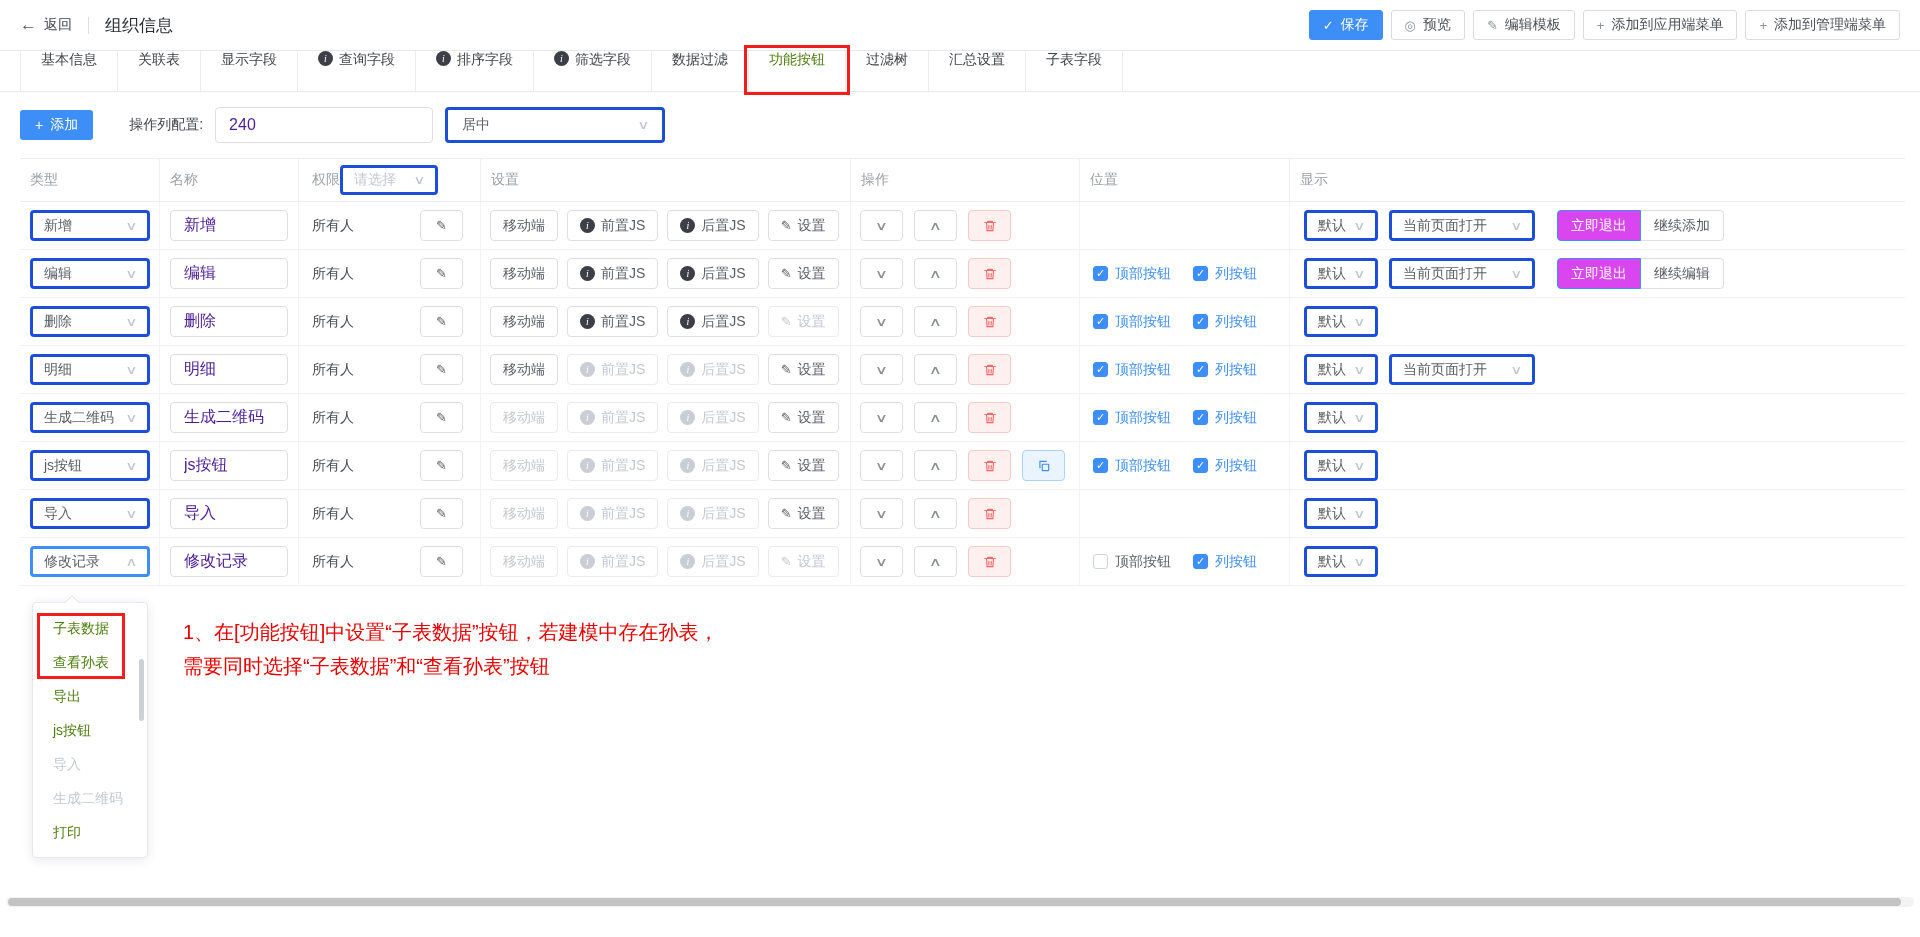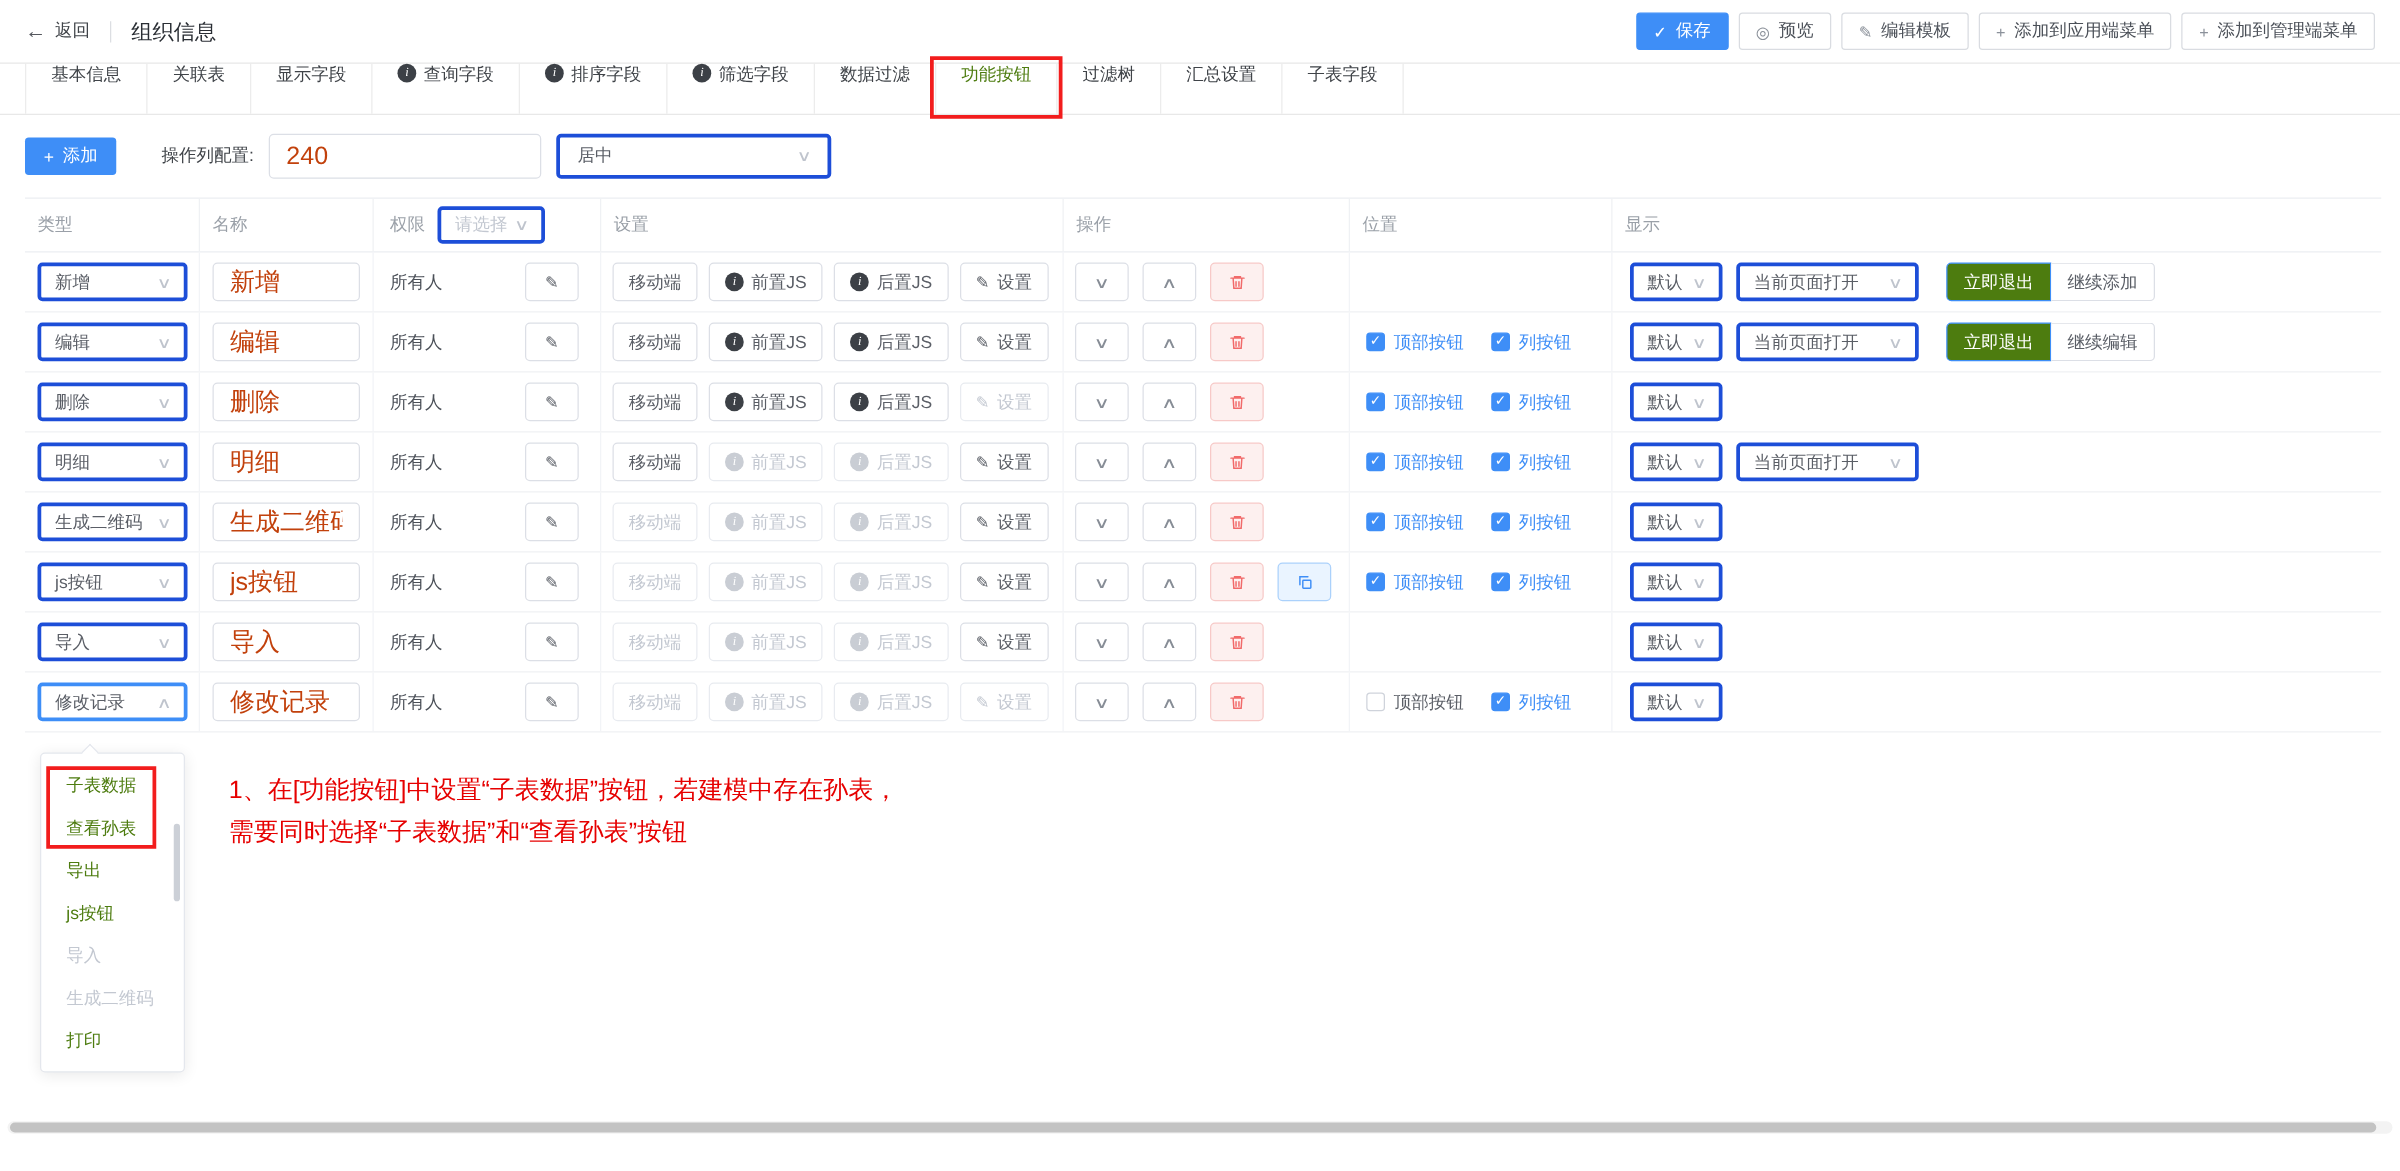--- a/index.html
+++ b/index.html
@@ -31,35 +31,35 @@
             display:inline-flex;align-items:center;justify-content:center;font-style:italic;flex:none;
             font-family:"Liberation Serif",serif}
   .red-box{position:absolute;top:-6px;left:-5px;right:-5px;bottom:-4px;border:3px solid #f21d1d;
            pointer-events:none;z-index:3}
 
   
   .toolbar{display:flex;align-items:center;padding:0 20px;margin-top:15px;height:36px}
   .add-btn{height:30px;padding:0 15px;background:#3e8ef7;color:#fff;border:none;border-radius:3px;
            font-size:14px;display:inline-flex;align-items:center;gap:7px;cursor:pointer}
   .cfg-label{margin-left:36px;margin-right:12px;color:#3f4348}
-  .inp{border:1px solid #dcdfe6;border-radius:4px;color:#c2410c;font-size:20px;padding:0 13px;background:#fff;outline:none}
+  .inp{border:1px solid #dcdfe6;border-radius:4px;color:#4c1d95;font-size:16px;padding:0 13px;background:#fff;outline:none}
   .width-inp{width:218px;height:36px}
   .sel{border:3px solid #1d4ed8;border-radius:4px;background:#fff;display:inline-flex;align-items:center;
        justify-content:space-between;padding:0 11px;color:#5a5e66;cursor:pointer;white-space:nowrap}
   .align-sel{width:220px;height:36px;margin-left:12px;padding:0 14px}
   .chev{color:#bfc4cd;font-size:12px;transform:scaleX(1.4)}
 
   
   .table{margin:15px 15px 0 20px}
   .t-head,.t-row{display:grid;grid-template-columns:140px 139px 182px 370px 229px 210px 1fr}
   .t-head{height:44px;border-top:1px solid #eceef2;border-bottom:1px solid #eceef2}
   .hcell{display:flex;align-items:center;padding-left:10px;color:#9aa0a8;border-right:1px solid #eff1f4}
   .hcell:last-child{border-right:none}
   .hcell.perm{padding-left:13px}
-  .perm-sel{width:86px;height:30px;margin-left:10px}
+  .perm-sel{width:98px;height:30px;}
   .perm-sel .sel-text{color:#c3c8d1}
   .t-row{height:48px;border-bottom:1px solid #eff1f4}
   .cell{display:flex;align-items:center;border-right:1px solid #f2f4f7;padding-left:10px;gap:10px;overflow:hidden}
   .cell:last-child{border-right:none}
   .btn{display:inline-flex;align-items:center;justify-content:center;gap:6px;height:31px;
        border:1px solid #dcdfe6;border-radius:4px;background:#fff;color:#5a5e66;font-size:14px;
        padding:0 12px;cursor:pointer;white-space:nowrap}
   .btn.disabled{color:#c3c8d1;border-color:#e8ebf0;cursor:not-allowed}
   .btn.disabled .info-dot{background:#c9cdd4}
   .btn.disabled .pencil{color:#c3c8d1}
@@ -82,21 +82,21 @@
   .cb .tick{visibility:hidden;color:#fff;font-size:11px;line-height:1}
   .cb.checked{background:#3e8ef7;border-color:#3e8ef7}
   .cb.checked .tick{visibility:visible}
   .cb-lbl{color:#5a5e66}
   .cb-group.on .cb-lbl{color:#3e8ef7}
   .c-disp{gap:11px;padding-left:14px}
   .sel-sm{width:74px;height:31px}
   .sel-md{width:146px;height:31px}
   .exit-group{display:inline-flex;margin-left:11px}
   .seg{height:31px;font-size:14px;padding:0 13px;display:inline-flex;align-items:center;border:1px solid;cursor:pointer}
-  .seg-blue{background:#4d7c0f;border-color:#3e8ef7;color:#fff;border-radius:4px 0 0 4px}
+  .seg-blue{background:#d946ef;border-color:#3e8ef7;color:#fff;border-radius:4px 0 0 4px}
   .seg-white{background:#fff;border-color:#dcdfe6;color:#5a5e66;border-radius:0 4px 4px 0;border-left:none}
 
   
   .dd-panel{position:absolute;left:32px;top:602px;width:116px;background:#fff;border:1px solid #e4e7ed;
             border-radius:4px;box-shadow:0 2px 12px rgba(0,0,0,.09);padding:8px 0;z-index:5}
   .dd-arrow{position:absolute;top:-6px;left:34px;width:10px;height:10px;background:#fff;
             border-left:1px solid #e4e7ed;border-top:1px solid #e4e7ed;transform:rotate(45deg)}
   .dd-opt{height:34px;line-height:34px;padding-left:20px;color:#4d7c0f;font-size:14px;cursor:pointer}
   .dd-opt.disabled{color:#c3c8d1;cursor:not-allowed}
   .dd-scroll{position:absolute;right:3px;top:56px;width:5px;height:62px;border-radius:3px;background:#ccd0d7}

